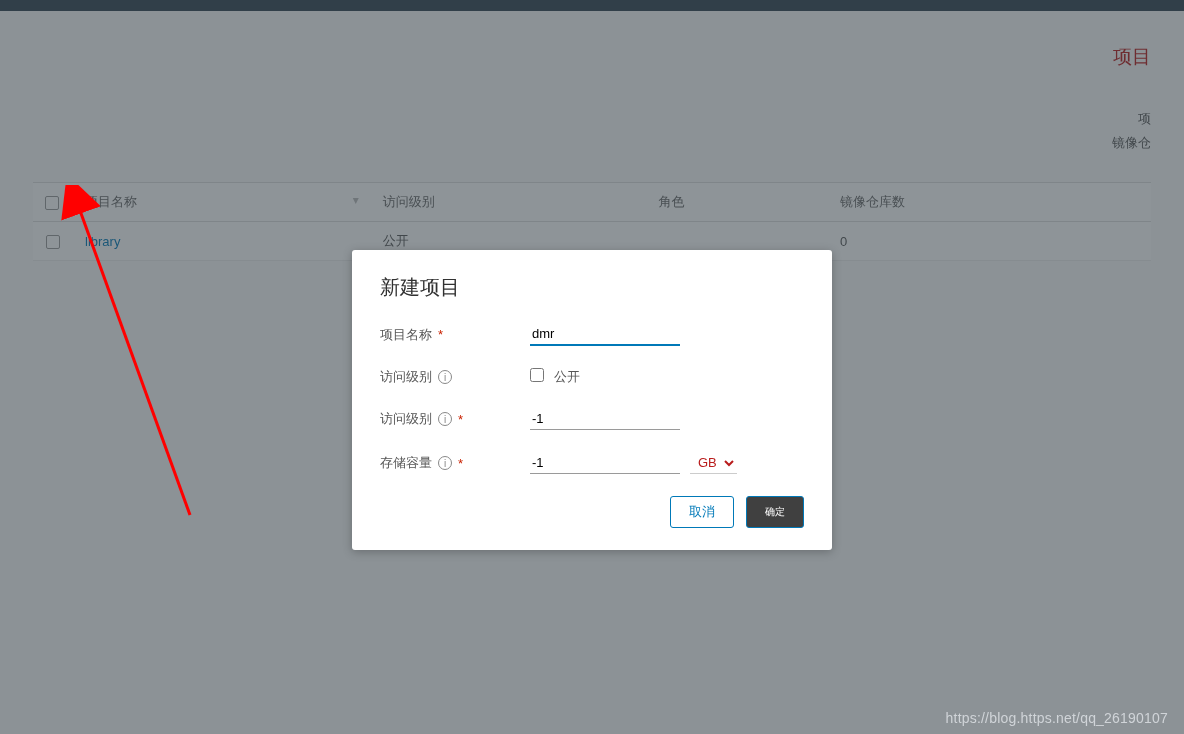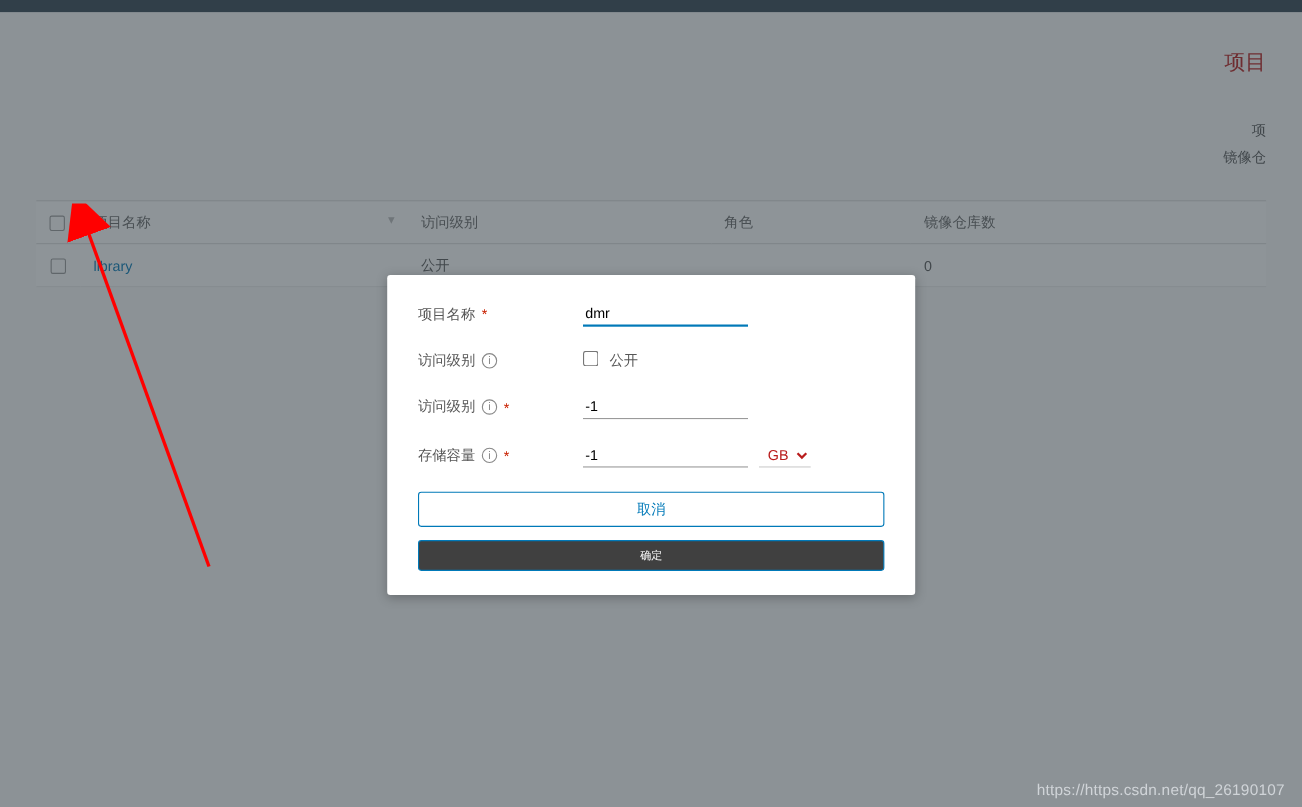--- a/index.html
+++ b/index.html
@@ -56,21 +56,21 @@
   .underline-input {
     border: none; border-bottom: 1px solid #9a9a9a; padding: 3px 2px;
     font-size: 13px; width: 150px; outline: none; background: transparent;
   }
   .underline-input.active { border-bottom: 2px solid #0079b8; }
   .chk-small { width: 14px; height: 14px; }
   .select-inline {
     border: none; border-bottom: 1px solid #ccc; font-size: 13px; padding: 2px 4px;
     background: transparent; color: #b91c1c;
   }
-  .modal-actions { display: flex; justify-content: flex-end; gap: 12px; margin-top: 10px; flex-direction: column; }
+  .modal-actions { display: flex; justify-content: flex-end; gap: 12px; margin-top: 10px; }
   .btn-secondary {
     border: 1px solid #0079b8; color: #0079b8; background: #fff;
     padding: 6px 18px; font-size: 13px; border-radius: 3px; cursor: pointer;
   }
   .btn-primary {
     border: 1px solid #0079b8; color: #fff; background: #404040;
     padding: 6px 18px; font-size: 10px; border-radius: 3px; cursor: pointer;
   }
 
   
@@ -117,20 +117,21 @@
         <td>公开</td>
         <td></td>
         <td>0</td>
       </tr>
     </tbody>
   </table>
 </div>
 
 <div class="overlay">
   <div class="modal">
+    <div class="modal-title">新建项目</div>
 
     <div class="form-row">
       <div class="form-label">
         <span>项目名称</span>
         <span class="req">*</span>
       </div>
       <div class="field">
         <input class="underline-input active" value="dmr" style="">
       </div>
     </div>
@@ -180,13 +181,13 @@
 
 <svg class="arrow" width="200" height="340">
   <defs>
     <marker id="ah" markerWidth="14" markerHeight="14" refX="3" refY="7" orient="auto">
       <polygon points="0,0 14,7 0,14" fill="#ff0000"></polygon>
     </marker>
   </defs>
   <line x1="150" y1="330" x2="38" y2="20" stroke="#ff0000" stroke-width="3" marker-end="url(#ah)"></line>
 </svg>
 
-<div class="watermark">https://https.csdn.net/qq_26190107</div>
+<div class="watermark">https://blog.https.net/qq_26190107</div>
 
 </body></html>

